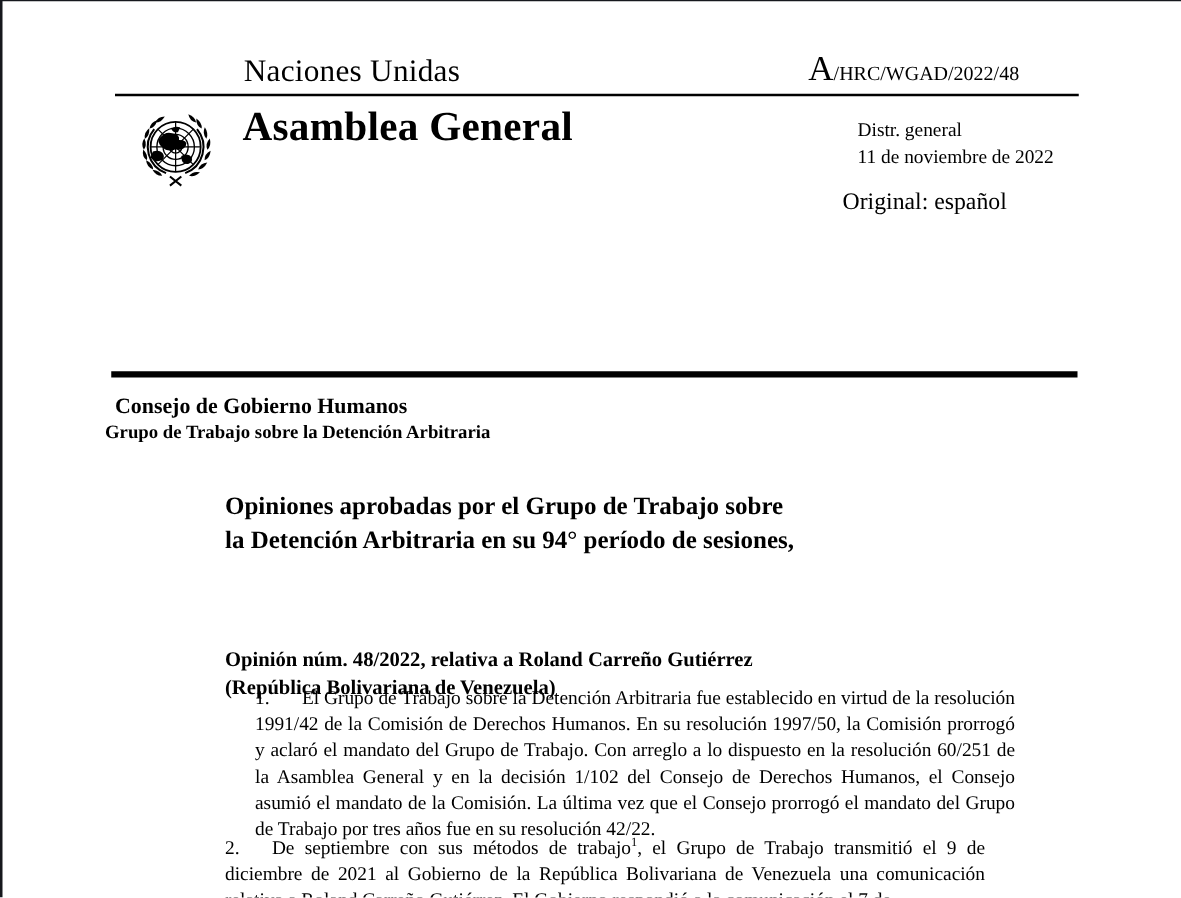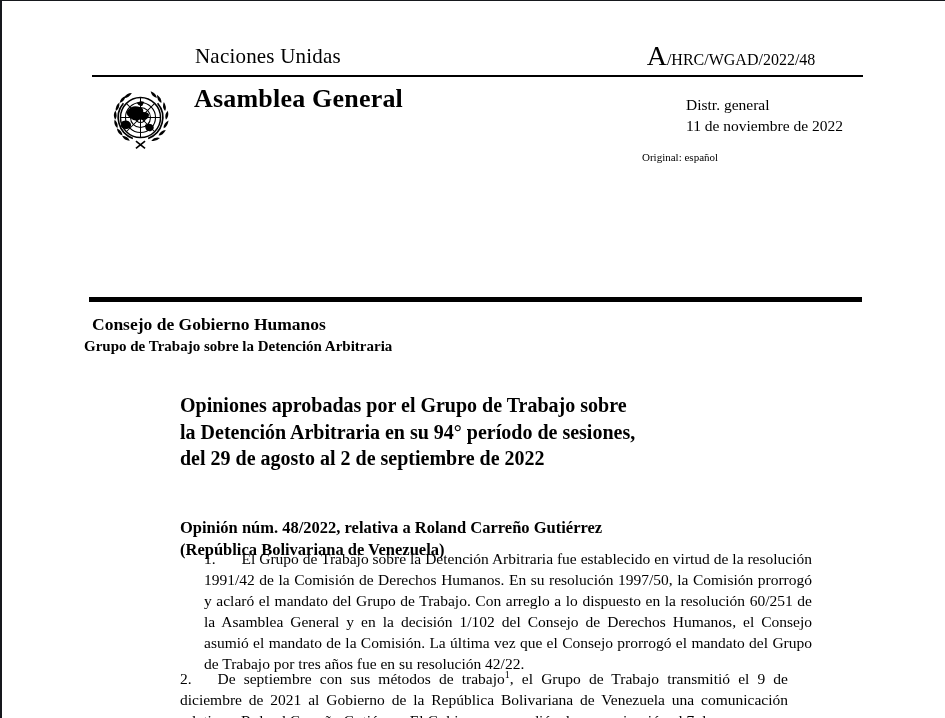--- a/index.html
+++ b/index.html
@@ -6,35 +6,35 @@
   html,body { width:945px; height:718px; overflow:hidden; }
   body {
     position:relative;
     background:#ffffff;
     font-family:"Liberation Serif","DejaVu Serif",serif;
     color:#000000;
   }
   .edge-left  { position:absolute; left:0; top:0; width:2px; height:718px; background:#16181d; }
   .edge-top   { position:absolute; left:0; top:0; width:945px; height:1px; background:#16181d; }
 
-  .org-name   { position:absolute; left:195px; top:44px; font-size:21px; letter-spacing:0.2px; }
+  .org-name   { position:absolute; left:195px; top:44px; font-size:25px; letter-spacing:0.2px; }
 
   .doc-symbol { position:absolute; left:600px; top:40px; width:262px; text-align:center; line-height:32px; white-space:nowrap; }
   .symbol-a    { font-size:28px; }
   .symbol-rest { font-size:16px; }
 
   .rule-thin  { position:absolute; left:92px; top:75px; width:771px; height:2px; background:#000; }
   .rule-thick { position:absolute; left:89px; top:297px; width:773px; height:4.5px; background:#000; }
 
   .emblem     { position:absolute; left:95px; top:85px; width:91px; height:76px; }
 
-  .masthead-title { position:absolute; left:194px; top:84px; font-size:26px; font-weight:bold; letter-spacing:0.2px; }
+  .masthead-title { position:absolute; left:194px; top:84px; font-size:33px; font-weight:bold; letter-spacing:0.2px; }
 
   .distr-block { position:absolute; left:638px; top:95px; font-size:15.5px; line-height:20.5px;margin-left:48px; }
-  .original-line { position:absolute; left:642px; top:151px; font-size:11px;font-family:Liberation Serif, serif; }
+  .original-line { position:absolute; left:674px; top:151px; font-size:19px;font-family:Liberation Serif, serif; }
 
   .council  { position:absolute; left:92px; top:314px; font-size:17.5px; font-weight:bold; }
   .wg       { position:absolute; left:84px; top:338px; font-size:15px;   font-weight:bold; }
 
   .doc-title { position:absolute; left:180px; top:392px; font-size:20px; font-weight:bold; line-height:26.5px; white-space:nowrap; }
   .doc-subtitle { position:absolute; left:180px; top:486px; font-size:16.5px; font-weight:bold; line-height:22px; white-space:nowrap;margin-top:31px; }
 
   .body-para { position:absolute; left:180px; width:608px; font-size:15.5px; line-height:21px; text-align:justify; }
   .p1 { top:548px;margin-left:24px; }
   .p2 { top:668px; }
@@ -100,21 +100,20 @@
 <div class="original-line">Original: español</div>
 
 <div class="rule-thick"></div>
 
 <div class="council">Consejo de Gobierno Humanos</div>
 <div class="wg">Grupo de Trabajo sobre la Detención Arbitraria</div>
 
 <div class="doc-title">
   <div>Opiniones aprobadas por el Grupo de Trabajo sobre</div>
   <div>la Detención Arbitraria en su 94° período de sesiones,</div>
-  <div>del 29 de agosto al 2 de septiembre de 2022</div>
 </div>
 
 <div class="doc-subtitle">
   <div>Opinión núm. 48/2022, relativa a Roland Carreño Gutiérrez</div>
   <div>(República Bolivariana de Venezuela)</div>
 </div>
 
 <p class="body-para p1"><span class="pnum">1.</span><span>El Grupo de Trabajo sobre la Detención Arbitraria fue establecido en virtud de la resolución 1991/42 de la Comisión de Derechos Humanos. En su resolución 1997/50, la Comisión prorrogó y aclaró el mandato del Grupo de Trabajo. Con arreglo a lo dispuesto en la resolución 60/251 de la Asamblea General y en la decisión 1/102 del Consejo de Derechos Humanos, el Consejo asumió el mandato de la Comisión. La última vez que el Consejo prorrogó el mandato del Grupo de Trabajo por tres años fue en su resolución 42/22.</span></p>
 
 <p class="body-para p2"><span class="pnum">2.</span><span>De septiembre con sus métodos de trabajo</span><sup>1</sup><span>, el Grupo de Trabajo transmitió el 9 de diciembre de 2021 al Gobierno de la República Bolivariana de Venezuela una comunicación relativa a Roland Carreño Gutiérrez. El Gobierno respondió a la comunicación el 7 de</span></p>

